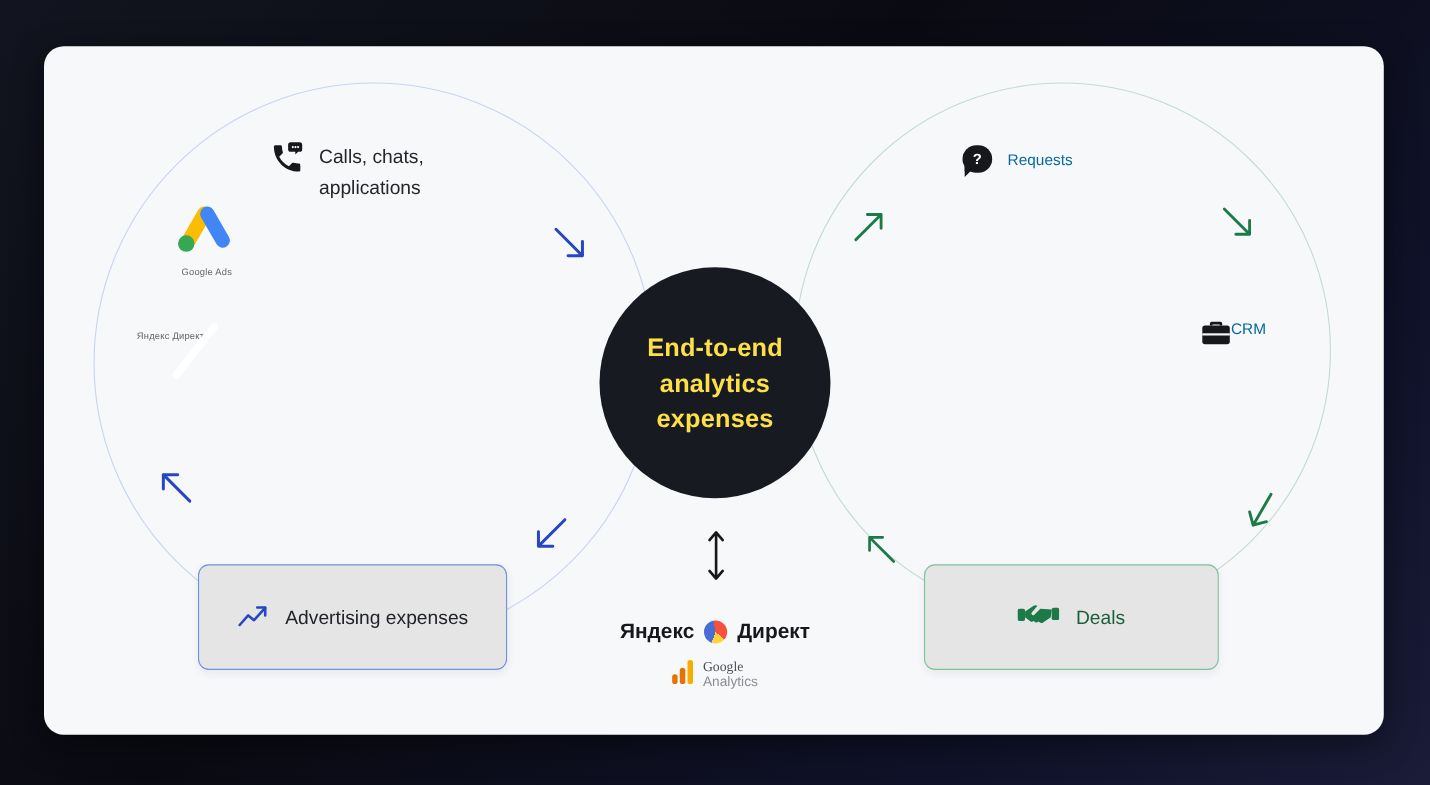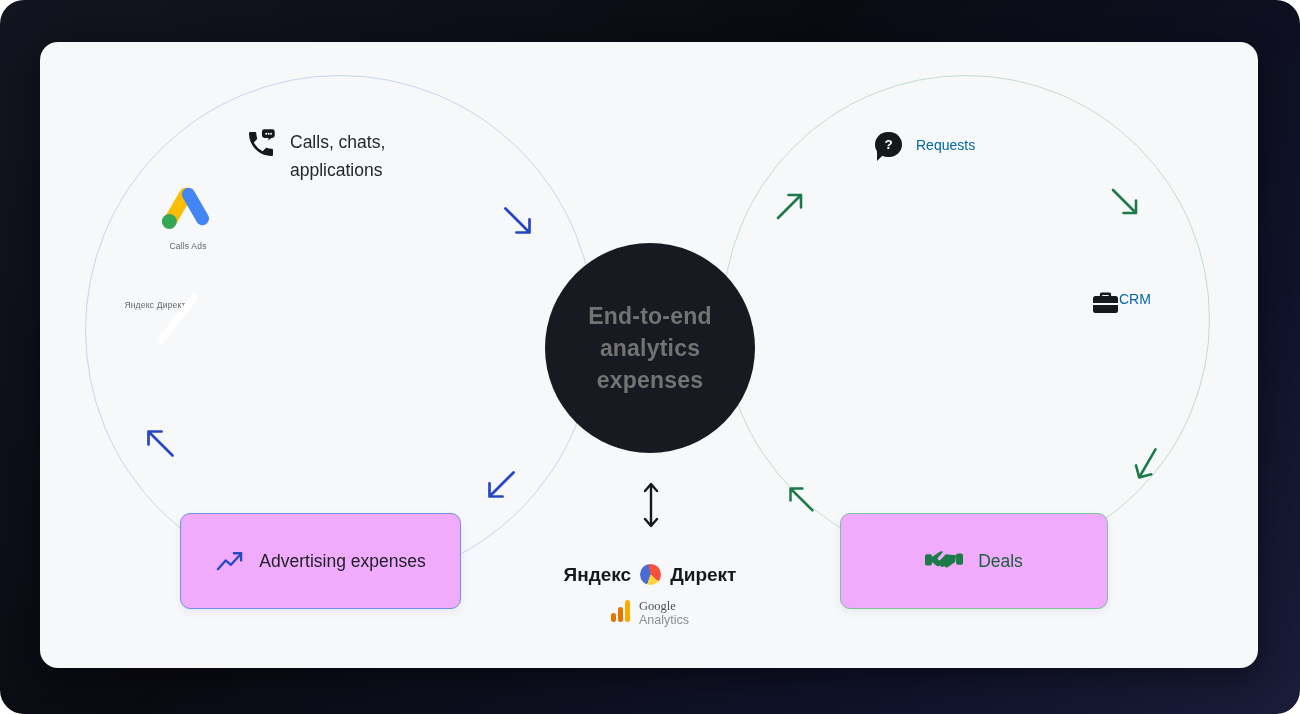--- a/index.html
+++ b/index.html
@@ -2,38 +2,37 @@
 <html><head>
 <meta charset="utf-8">
 <style>
   * { margin:0; padding:0; box-sizing:border-box; }
   html,body { width:1300px; height:714px; overflow:hidden; }
   body { font-family:"Liberation Sans", sans-serif; }
 
   .stage {
     position:relative; width:1300px; height:714px;
     background: linear-gradient(135deg,#12141f 0%, #0a0b12 42%, #10122a 78%, #1a1c38 100%);
-    border-radius: 24px;
   }
   .card {
     position:absolute; left:40px; top:42px; width:1218px; height:626px;
     background:#f7f8fa; border-radius:18px;
     box-shadow:0 8px 30px rgba(0,0,0,.45);
     overflow:hidden;
   }
 
   .circle-outline { position:absolute; border-radius:50%; background:transparent; }
   .left-circle  { left:45px;  top:33px; width:510px; height:510px; border:1px solid #c6d5ef; }
   .right-circle { left:682px; top:33px; width:488px; height:488px; border:1px solid #c2dccd; }
 
   .center-circle {
     position:absolute; left:505px; top:201px; width:210px; height:210px;
     border-radius:50%; background:#171a21;
     display:flex; flex-direction:column; align-items:center; justify-content:center;
-    color:#737373; font-weight:700; font-size:23px; line-height:32px; text-align:center;
+    color:#fde047; font-weight:700; font-size:23px; line-height:32px; text-align:center;
     letter-spacing:.2px;
   }
 
   
   .calls-item { position:absolute; left:205px; top:86px; display:flex; gap:13px; align-items:flex-start; }
   .calls-text { font-size:17.5px; line-height:28px; color:#25262b; }
 
   .logo-block { position:absolute; text-align:center; }
   .google-ads-block { left:112px; top:140px; width:72px; }
   .yandex-direct-block { left:79px; top:252px; width:72px; }
@@ -43,21 +42,21 @@
     width:46px; height:46px; border-radius:50%; margin:0 auto;
     background: conic-gradient(from 120deg, #ffd43b 0 100deg, #262b5f 100deg 360deg);
     position:relative; overflow:hidden;
   }
   .yd-logo::after {
     content:""; position:absolute; left:19px; top:-6px; width:7px; height:62px;
     background:#ffffff; border-radius:4px; transform:rotate(38deg);
   }
 
   .label-box {
-    position:absolute; height:96px; background:#f0abfc; border-radius:10px;
+    position:absolute; height:96px; background:#e5e5e5; border-radius:10px;
     display:flex; align-items:center; justify-content:center; gap:15px;
     box-shadow:0 3px 8px rgba(25,45,90,.07);
   }
   .expenses-box { left:140px; top:471px; width:281px; border:1.5px solid #6d92e0; }
   .deals-box    { left:800px; top:471px; width:268px; border:1.5px solid #7cc39a; }
   .box-label { font-size:17.5px; font-weight:500; color:#20232a; }
   .deals-box .box-label { color:#1c5f3c; }
 
   
   .requests-item { position:absolute; left:835px; top:90px; display:flex; gap:14px; align-items:center; }
@@ -149,21 +148,21 @@
     </div>
 
     <div class="logo-block google-ads-block">
       <span>
         <svg width="56" height="49" viewBox="0 0 60 52">
           <rect x="13" y="4" width="14" height="44" rx="7" fill="#fbbc04" transform="rotate(30 20 26)"></rect>
           <rect x="31" y="4" width="14" height="44" rx="7" fill="#4285f4" transform="rotate(-30 38 26)"></rect>
           <circle cx="10" cy="42" r="8" fill="#34a853"></circle>
         </svg>
       </span>
-      <span class="logo-caption">Calls Ads</span>
+      <span class="logo-caption">Google Ads</span>
     </div>
 
     <div class="logo-block yandex-direct-block">
       <span class="yd-logo"></span>
       <span class="logo-caption">Яндекс Директ</span>
     </div>
 
     <svg class="arrow blue dir-se arrow-blue-top" width="46" height="46">
         <use href="#arrow-shape"></use>
       </svg>

